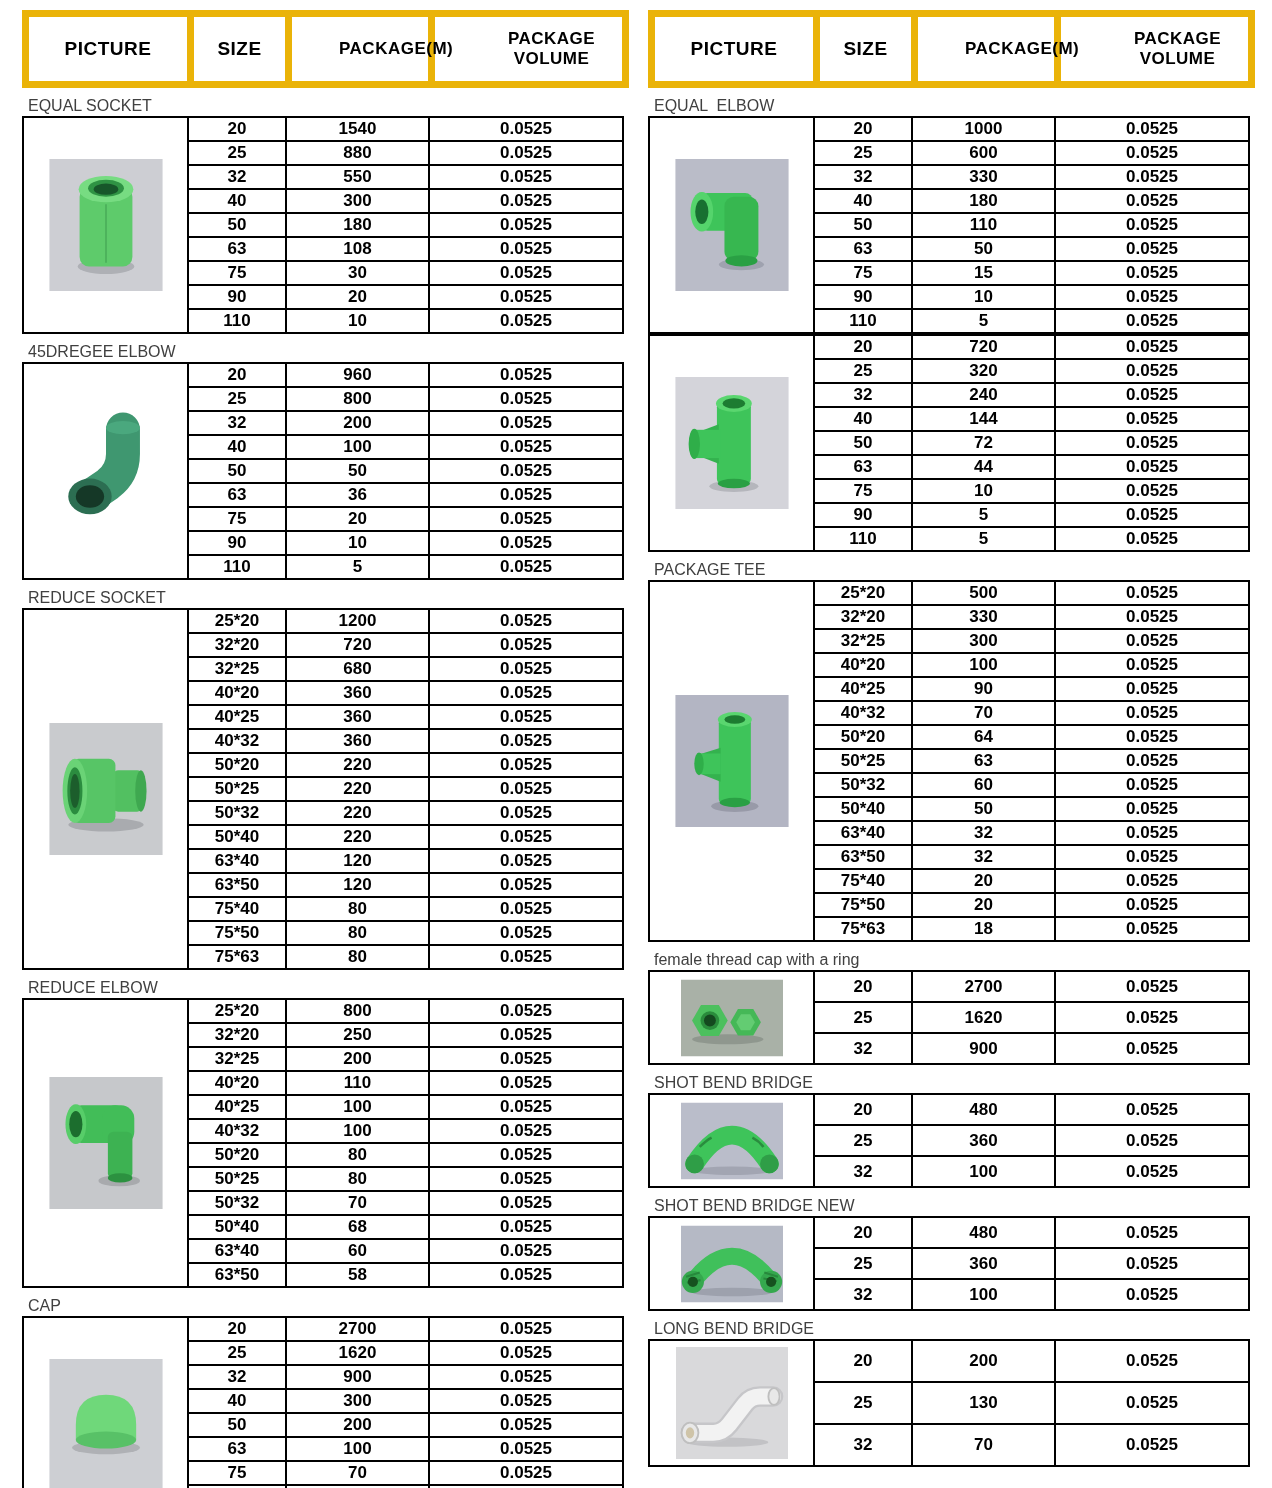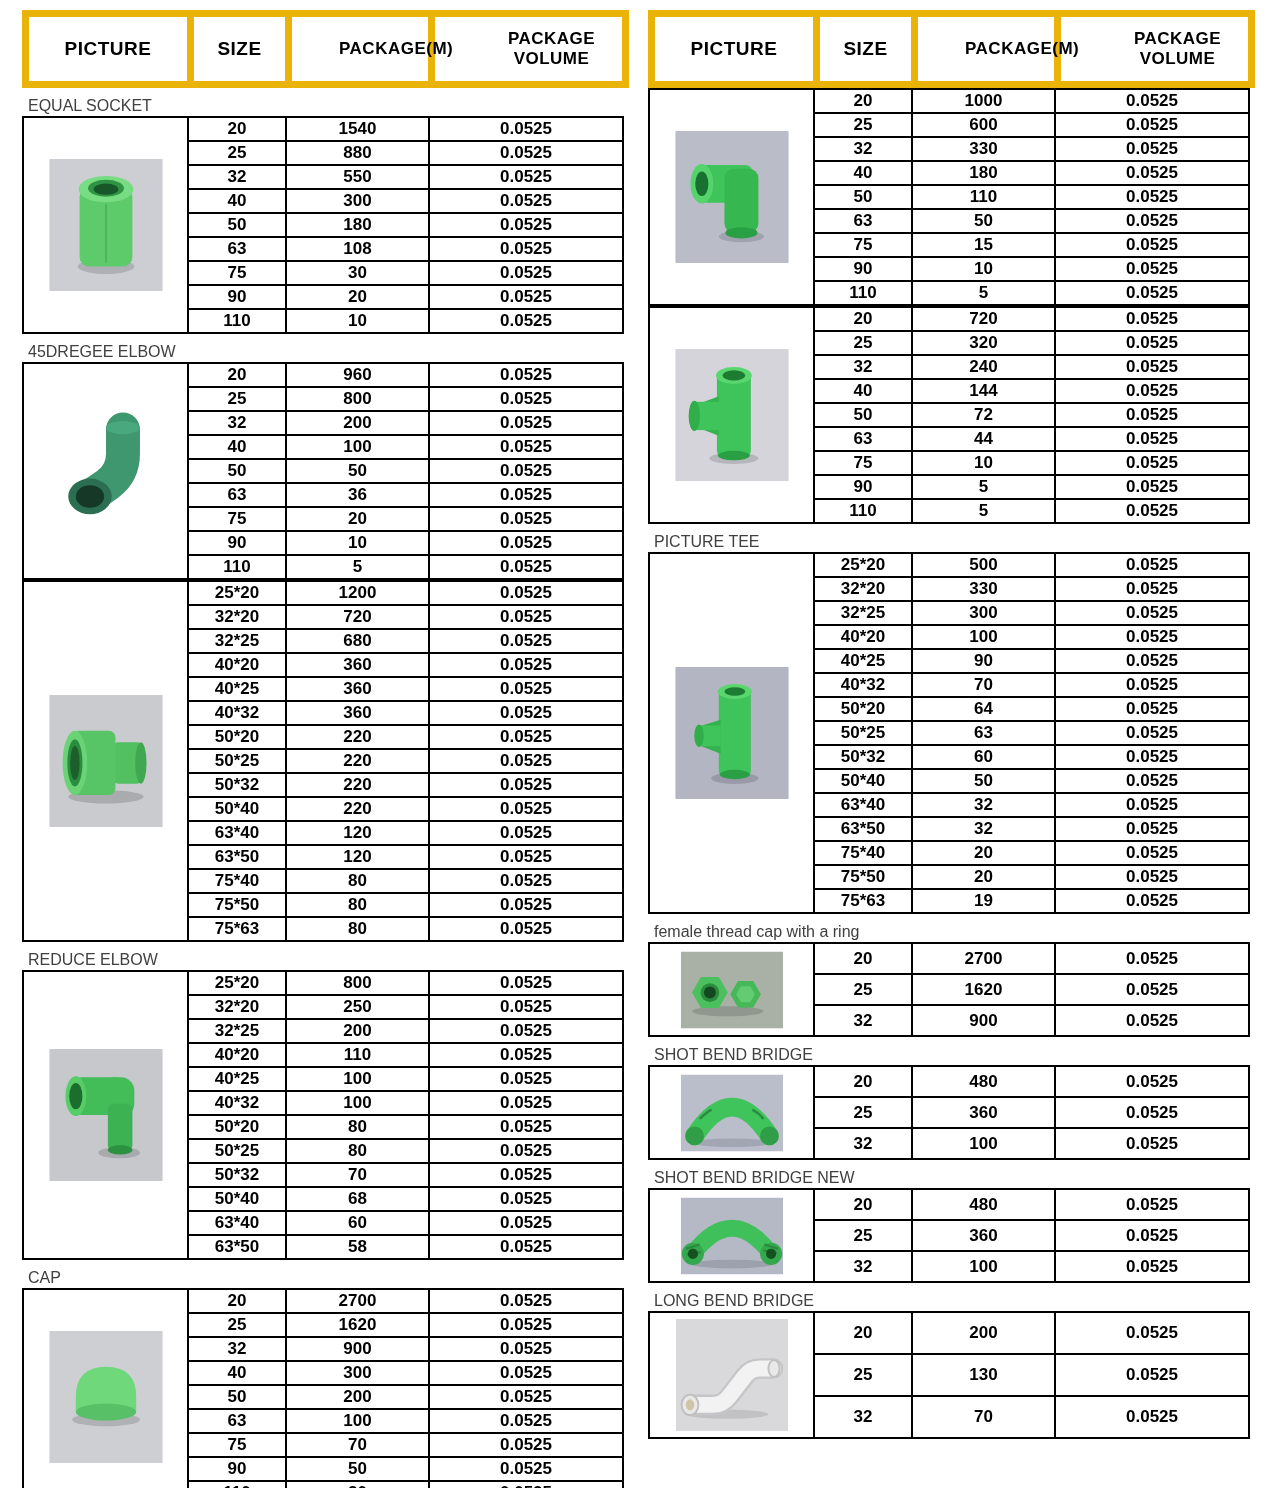--- a/index.html
+++ b/index.html
@@ -179,20 +179,21 @@
             <td>10</td>
             <td>0.0525</td>
           </tr>
           <tr>
             <td>110</td>
             <td>5</td>
             <td>0.0525</td>
           </tr>
         </tbody>
       </table>
+      <div class="section-title">REDUCE SOCKET</div>
       <table class="data-table">
         <colgroup>
           <col class="c-pic">
           <col class="c-size">
           <col class="c-pkg">
           <col class="c-vol">
         </colgroup>
         <tbody>
           <tr>
             <td class="pic-cell" rowspan="15">
@@ -447,20 +448,21 @@
         </colgroup>
         <tbody>
           <tr>
             <td>PICTURE</td>
             <td>SIZE</td>
             <td class="small">PACKAGE(M)</td>
             <td class="small">PACKAGE VOLUME</td>
           </tr>
         </tbody>
       </table>
+      <div class="section-title">EQUAL  ELBOW</div>
       <table class="data-table">
         <colgroup>
           <col class="c-pic">
           <col class="c-size">
           <col class="c-pkg">
           <col class="c-vol">
         </colgroup>
         <tbody>
           <tr>
             <td class="pic-cell" rowspan="9">
@@ -585,21 +587,21 @@
             <td>5</td>
             <td>0.0525</td>
           </tr>
           <tr>
             <td>110</td>
             <td>5</td>
             <td>0.0525</td>
           </tr>
         </tbody>
       </table>
-      <div class="section-title">PICTURE TEE</div>
+      <div class="section-title">PACKAGE TEE</div>
       <table class="data-table">
         <colgroup>
           <col class="c-pic">
           <col class="c-size">
           <col class="c-pkg">
           <col class="c-vol">
         </colgroup>
         <tbody>
           <tr>
             <td class="pic-cell" rowspan="15">
@@ -681,21 +683,21 @@
             <td>20</td>
             <td>0.0525</td>
           </tr>
           <tr>
             <td>75*50</td>
             <td>20</td>
             <td>0.0525</td>
           </tr>
           <tr>
             <td>75*63</td>
-            <td>19</td>
+            <td>18</td>
             <td>0.0525</td>
           </tr>
         </tbody>
       </table>
       <div class="section-title">female thread cap with a ring</div>
       <table class="data-table rows3">
         <colgroup>
           <col class="c-pic">
           <col class="c-size">
           <col class="c-pkg">

